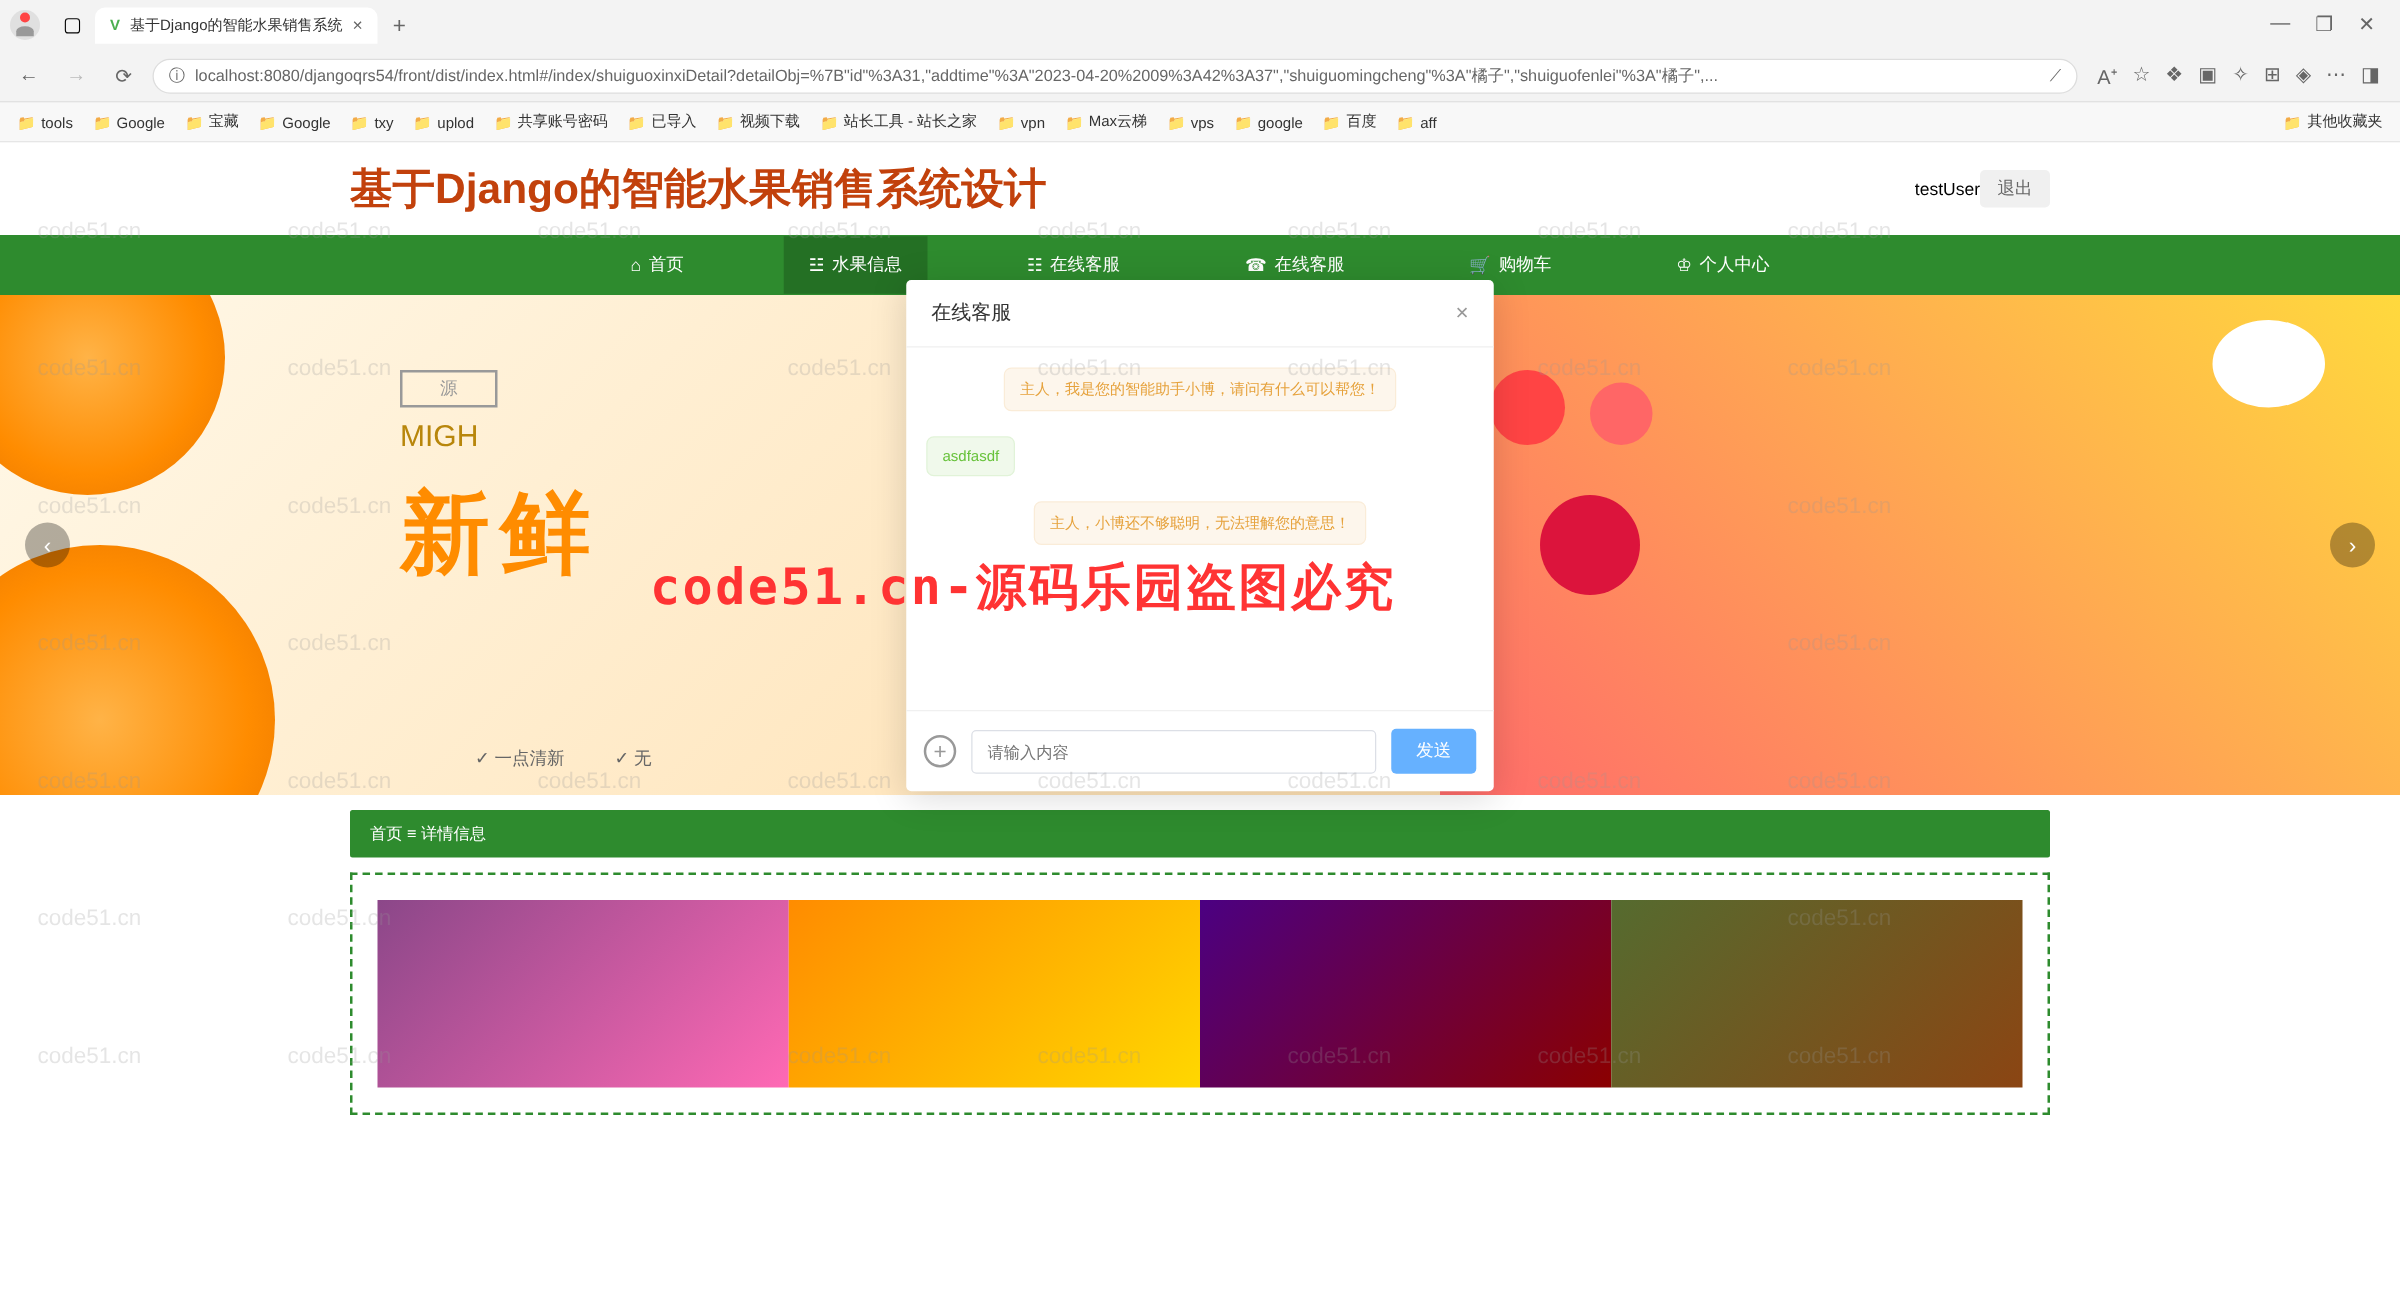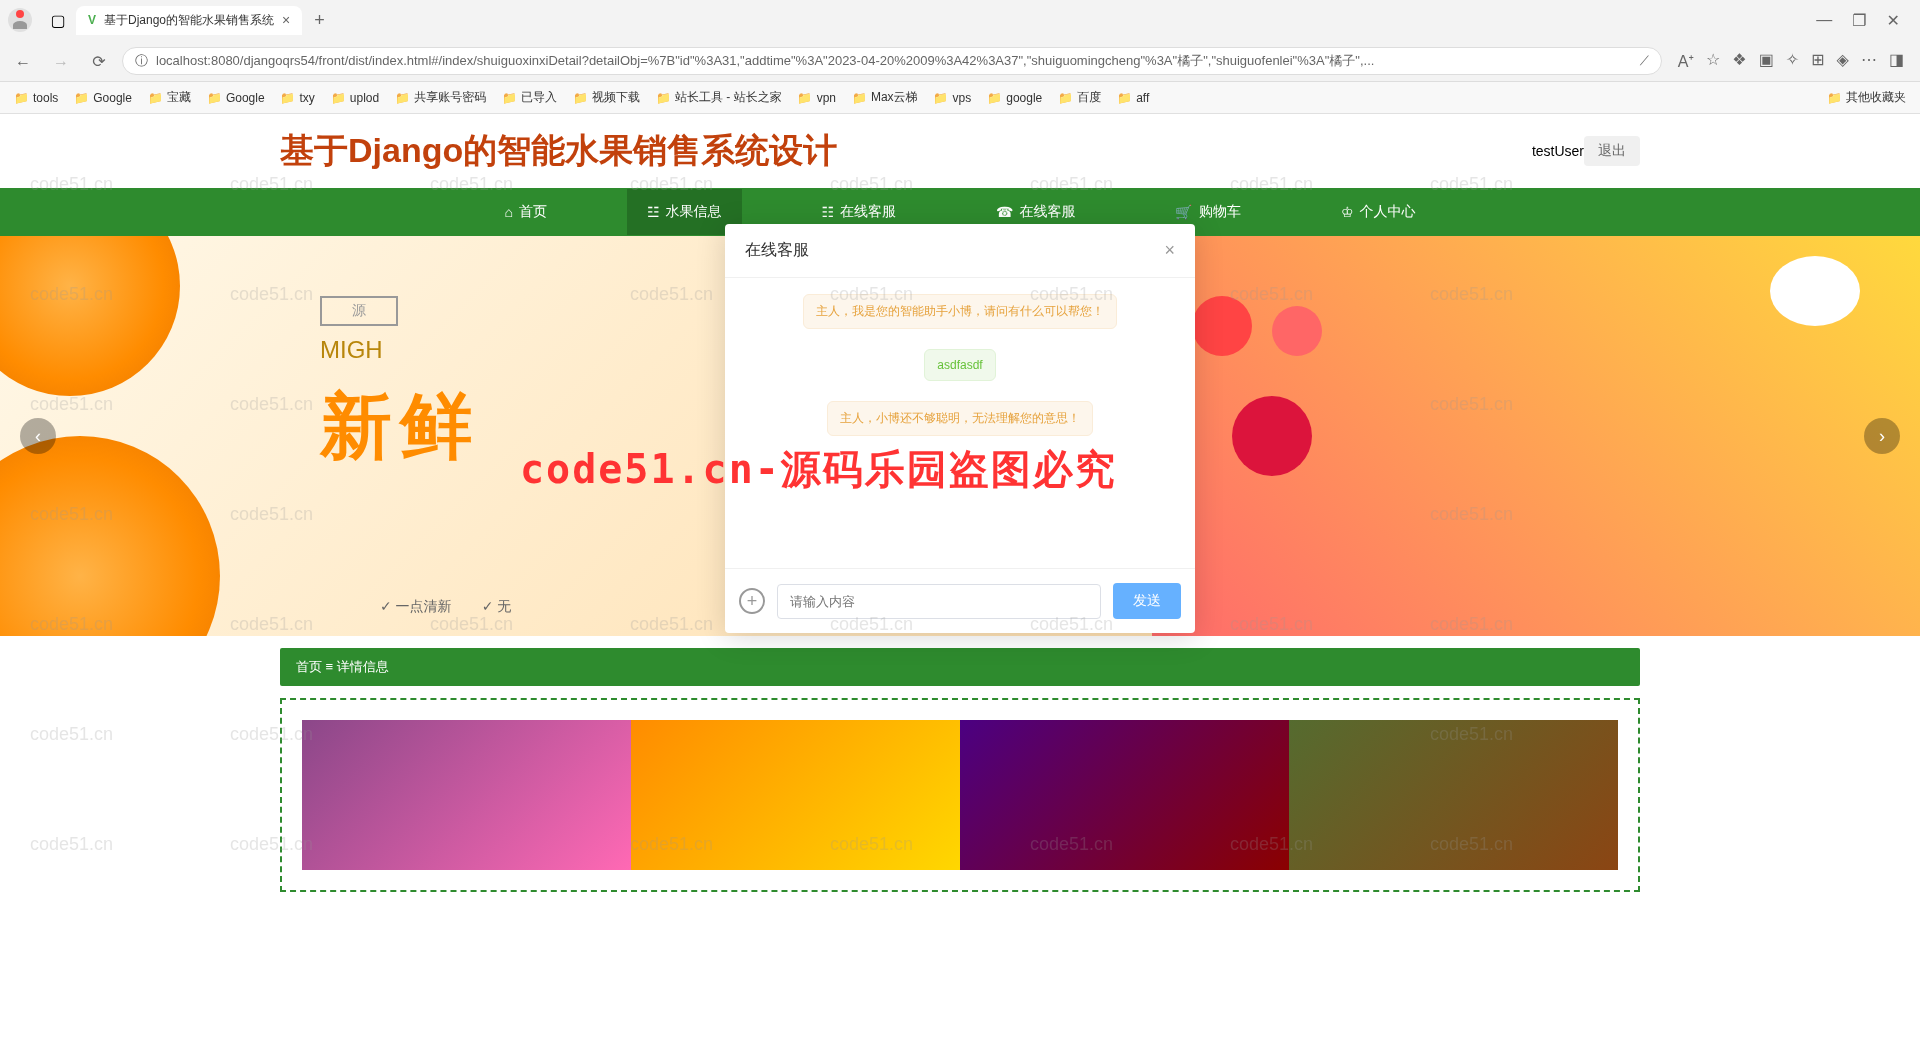--- a/index.html
+++ b/index.html
@@ -34,21 +34,21 @@
 .nav-item.active{background:#247024}
 .banner{height:400px;display:flex;position:relative;overflow:hidden}
 .banner-left{flex:0 0 60%;background:linear-gradient(135deg,#fff8e8,#ffe0b0);position:relative;padding:40px}
 .orange-slice{position:absolute;border-radius:50%;background:radial-gradient(circle,#ffb347 0%,#ff8c00 60%,#e67300 100%)}
 .os1{width:220px;height:220px;top:-60px;left:-40px}
 .os2{width:280px;height:280px;bottom:-80px;left:-60px}
 .banner-text{position:absolute;left:320px;top:60px}
 .banner-badge{display:inline-block;border:2px solid #999;padding:4px 30px;font-size:14px;color:#999;margin-bottom:10px}
 .banner-sub{font-size:24px;color:#b8860b;margin-bottom:15px}
 .banner-main{font-size:72px;color:#ff8c00;font-weight:bold;letter-spacing:8px}
-.banner-icons{position:absolute;bottom:20px;left:380px;display:flex;gap:30px;color:#666;font-size:14px}
+.banner-icons{position:absolute;bottom:20px;left:380px;display:flex;gap:40px;color:#666;font-size:14px}
 .banner-right{flex:0 0 40%;background:linear-gradient(45deg,#ff6b6b,#ffd93d);position:relative}
 .fruit-dot{position:absolute;border-radius:50%}
 .fd1{width:60px;height:60px;background:#ff4444;top:60px;left:40px}
 .fd2{width:50px;height:50px;background:#ff6666;top:70px;left:120px}
 .fd3{width:80px;height:80px;background:#dc143c;top:160px;left:80px}
 .fd4{width:90px;height:70px;background:#fff;border-radius:50%;top:20px;right:60px}
 .carousel-btn{position:absolute;top:50%;transform:translateY(-50%);width:36px;height:36px;background:rgba(0,0,0,0.3);color:#fff;display:flex;align-items:center;justify-content:center;border-radius:50%;font-size:18px}
 .cb-left{left:20px}
 .cb-right{right:20px}
 .breadcrumb-bar{margin:12px 280px;background:#2e8b2e;color:#fff;padding:10px 16px;font-size:13px;border-radius:2px}
@@ -59,21 +59,21 @@
 .gi3{background:linear-gradient(135deg,#4b0082,#8b0000)}
 .gi4{background:linear-gradient(135deg,#556b2f,#8b4513)}
 .modal-overlay{position:absolute;top:0;left:0;right:0;bottom:0;background:rgba(0,0,0,0);display:flex;align-items:flex-start;justify-content:center;padding-top:110px}
 .modal{width:470px;background:#fff;border-radius:4px;box-shadow:0 4px 30px rgba(0,0,0,0.15);display:flex;flex-direction:column}
 .modal-header{display:flex;justify-content:space-between;align-items:center;padding:16px 20px;border-bottom:1px solid #f0f0f0}
 .modal-title{font-size:16px;color:#333}
 .modal-close{color:#999;font-size:18px;cursor:pointer}
 .chat-area{height:290px;padding:16px;overflow-y:scroll;position:relative}
 .chat-msg{margin-bottom:20px;display:flex}
 .chat-msg.bot{justify-content:center}
-.chat-msg.user{justify-content:center}
+.chat-msg.user{justify-content:flex-start}
 .msg-bubble{padding:8px 12px;border-radius:6px;font-size:12px;max-width:80%}
 .bot .msg-bubble{background:#fdf6ec;color:#e6a23c;border:1px solid #faecd8}
 .user .msg-bubble{background:#f0f9eb;color:#67c23a;border:1px solid #e1f3d8}
 .modal-footer{display:flex;align-items:center;padding:14px;gap:12px;border-top:1px solid #f0f0f0}
 .add-btn{width:26px;height:26px;border:2px solid #999;border-radius:50%;display:flex;align-items:center;justify-content:center;color:#999;font-size:18px}
 .chat-input{flex:1;border:1px solid #dcdfe6;border-radius:4px;padding:9px 12px;font-size:13px;color:#b91c1c;outline:none}
 .send-btn{background:#66b1ff;color:#fff;border:none;padding:9px 20px;border-radius:4px;font-size:14px;cursor:pointer}
 .watermark{position:absolute;color:rgba(150,150,150,0.25);font-size:18px;pointer-events:none;white-space:nowrap}
 .wm-big{position:absolute;color:#ff3333;font-size:40px;font-weight:bold;pointer-events:none;letter-spacing:2px;font-family:monospace}
 </style>

